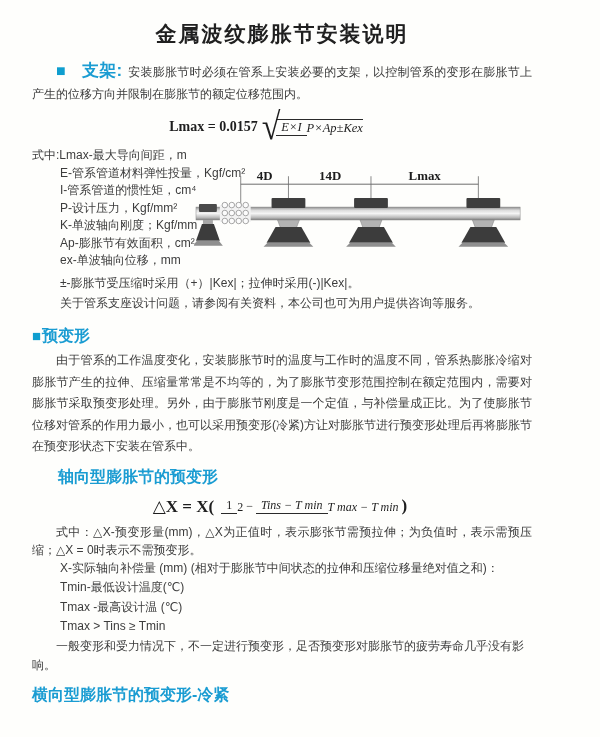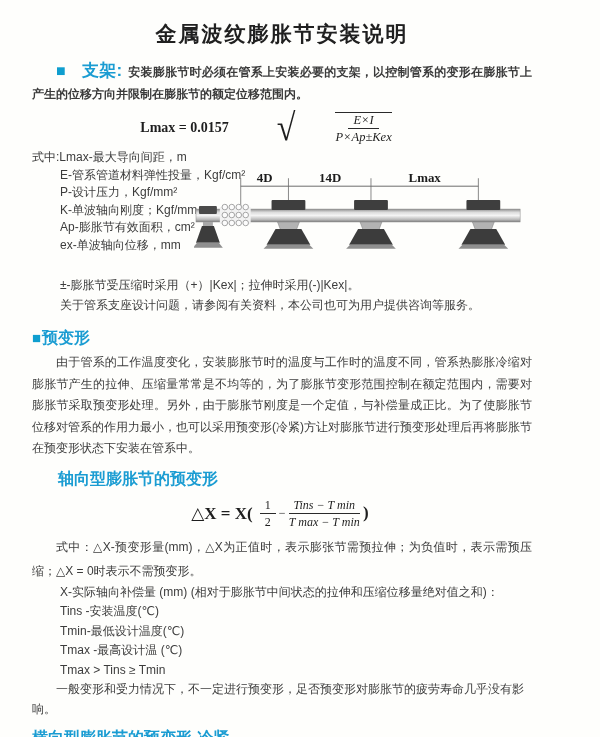--- a/index.html
+++ b/index.html
@@ -7,51 +7,51 @@
     width:600px;height:737px;overflow:hidden;background:#fefefc;
     font-family:"Liberation Sans","DejaVu Sans",sans-serif;
     color:#3c3c3c;font-size:12px;
   }
   .page{box-sizing:border-box;width:564px;height:737px;padding:10px 32px 0 32px;}
   h1{font-size:21px;font-weight:bold;color:#202020;text-align:center;margin:10px 0 12px 0;letter-spacing:2px;}
   .para{margin:0;line-height:21px;}
   .indent{text-indent:24px;}
   .sq{color:#0f9ecf;font-size:16px;margin-right:1px;}
   .blue-head{color:#1a9cd2;font-size:17px;font-weight:bold;margin-right:6px;margin-left:15px;}
-  .bold-txt{font-weight:bold;color:#3a3a3a;}
+  .bold-txt{font-weight:normal;color:#3a3a3a;}
   .intro-p{text-indent:24px;line-height:22px;text-align:justify;}
 
   .serif{font-family:"Liberation Serif","DejaVu Serif",serif;}
   .formula{display:flex;justify-content:center;align-items:center;color:#1e1e1e;
-           font-family:"Liberation Serif","DejaVu Serif",serif;gap:44px;}
+           font-family:"Liberation Serif","DejaVu Serif",serif;}
   .f1{margin:7px 0 5px 0;transform:translateX(-16px);}
   .flhs{font-weight:bold;font-size:14px;margin-right:4px;}
   .sqrt{font-size:34px;line-height:30px;font-weight:normal;margin-right:-4px;transform:scaleY(1.12);}
-  .frac{display:inline-flex;flex-direction:column;align-items:center;font-size:12.5px;line-height:14px;}
+  .frac{display:inline-flex;flex-direction:row;align-items:center;font-size:12.5px;line-height:14px;}
   .frac .num{border-bottom:1px solid #2a2a2a;padding:0 5px 1px 5px;}
   .frac .den{padding-top:1px;text-align:right;}
   .vinc{border-top:1.4px solid #2a2a2a;}
   .ital{font-style:italic;}
   .f2{margin:8px 0 6px 0;gap:3px;}
   .f2 .flhs{font-size:17px;}
   .fsmall{font-size:12px;}
 
   .defs-wrap{position:relative;min-height:126px;margin-top:2px;}
   .defs p{margin:0;line-height:17.5px;}
   .defs p.sub{padding-left:28px;}
   .diagram{position:absolute;top:20px;right:-10px;width:348px;height:100px;}
   .dimtext{font-family:"Liberation Serif","DejaVu Serif",serif;font-weight:bold;font-size:13px;fill:#1c1c1c;}
 
   .note-line{margin:1px 0 0 0;line-height:19px;padding-left:28px;}
   .section-head{margin:13px 0 3px 0;font-size:16px;font-weight:bold;color:#1a9cd2;}
   .section-head .sq{font-size:15px;}
   .sub-head{margin:9px 0 2px 0;font-size:16px;font-weight:bold;color:#1a9cd2;}
   .sub-head.pad{padding-left:26px;}
   .body-para{text-indent:24px;text-align:justify;line-height:21.5px;margin:2px 0 0 0;}
-  .explain{text-indent:24px;text-align:justify;line-height:24px;margin:2px 0 0 0;}
+  .explain{text-indent:24px;text-align:justify;line-height:18px;margin:2px 0 0 0;}
   .item-line{margin:0;line-height:19.5px;padding-left:28px;}
   .note-indent{margin:0;line-height:19.5px;text-indent:24px;}
 </style>
 </head>
 <body>
 
 <div class="page">
 
   <h1>金属波纹膨胀节安装说明</h1>
 
@@ -64,20 +64,21 @@
     <span class="frac vinc ital">
       <span class="num">E×I</span>
       <span class="den">P×Ap±Kex</span>
     </span>
   </div>
 
   <div class="defs-wrap">
     <div class="defs">
       <p>式中:Lmax-最大导向间距，m</p>
       <p class="sub">E-管系管道材料弹性投量，Kgf/cm²</p>
+      <p class="sub">I-管系管道的惯性矩，cm⁴</p>
       <p class="sub">P-设计压力，Kgf/mm²</p>
       <p class="sub">K-单波轴向刚度；Kgf/mm</p>
       <p class="sub">Ap-膨胀节有效面积，cm²</p>
       <p class="sub">ex-单波轴向位移，mm</p>
     </div>
 
     <svg class="diagram" viewBox="0 0 350 100" xmlns="http://www.w3.org/2000/svg">
       <defs>
         <linearGradient id="pipeGrad" x1="0" y1="0" x2="0" y2="1">
           <stop offset="0" stop-color="#8d8d8d"></stop>
@@ -164,21 +165,20 @@
     <span class="frac ital fsmall">
       <span class="num">Tins − T min</span>
       <span class="den">T max − T min</span>
     </span>
     <span class="flhs">)</span>
   </div>
 
   <p class="para explain">式中：△X-预变形量(mm)，△X为正值时，表示膨张节需预拉伸；为负值时，表示需预压缩；△X = 0时表示不需预变形。</p>
 
   <p class="item-line">X-实际轴向补偿量 (mm) (相对于膨胀节中间状态的拉伸和压缩位移量绝对值之和)：</p>
-  <p class="item-line">Tins -安装温度(℃)</p>
   <p class="item-line">Tmin-最低设计温度(℃)</p>
   <p class="item-line">Tmax -最高设计温 (℃)</p>
   <p class="item-line">Tmax &gt; Tins ≥ Tmin</p>
   <p class="note-indent">一般变形和受力情况下，不一定进行预变形，足否预变形对膨胀节的疲劳寿命几乎没有影响。</p>
 
   <h3 class="sub-head">横向型膨胀节的预变形-冷紧</h3>
 
 </div>
 
 </body></html>

